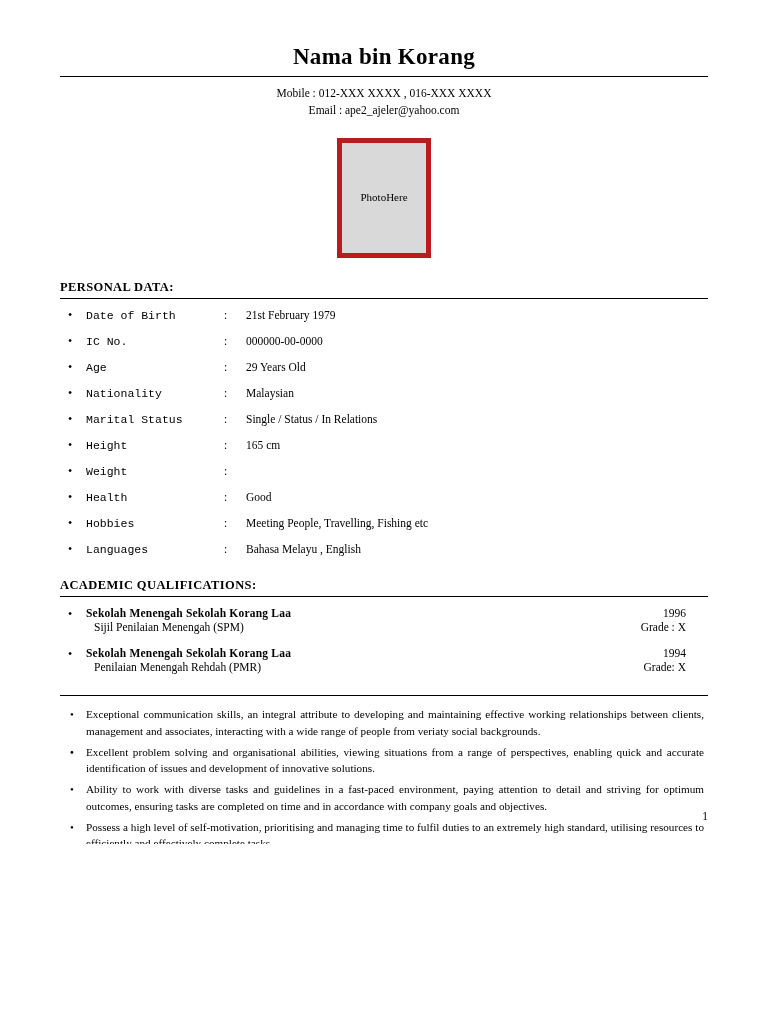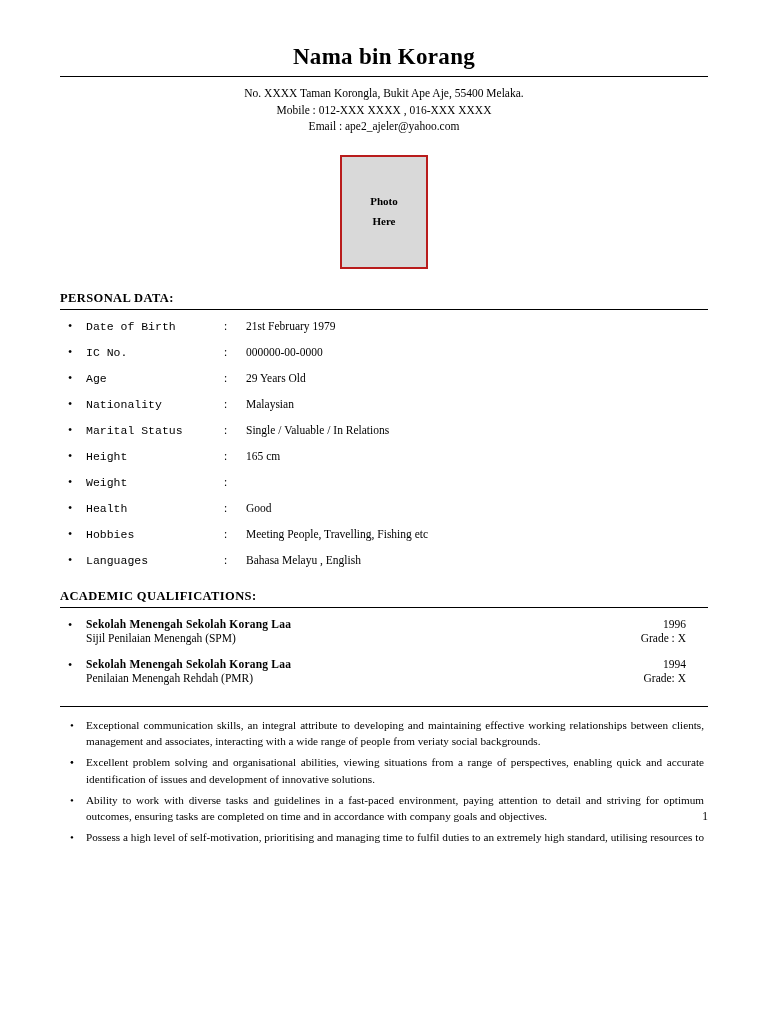--- a/index.html
+++ b/index.html
@@ -43,27 +43,27 @@
   
   .photo-wrap {
     display: flex;
     justify-content: center;
     margin-top: 20px;
   }
   .photo-box {
     width: 84px;
     height: 110px;
     background: #d9d9d9;
-    border: 2px solid #b91c1c;
+    border: 5px solid #b91c1c;
     display: flex;
-    flex-direction: column;
+    flex-direction: row;
     align-items: center;
     justify-content: center;
     font-size: 11px;
-    font-weight: bold;
+    font-weight: normal;
     line-height: 1.8;
     font-family: "Liberation Serif", serif;
   }
 
   
   .section {
     margin-top: 22px;
   }
   .section-title {
     font-size: 12.5px;
@@ -135,20 +135,21 @@
     font-weight: bold;
     letter-spacing: 0.2px;
   }
   .acad-right {
     text-align: center;
     white-space: nowrap;
     padding-right: 22px;
   }
   .acad-sub {
     margin-top: 2px;
+    margin-left: 8px;
   }
 
   
   .str-list {
     margin: 0;
     padding: 0;
     list-style: none;
   }
   .str-item {
     position: relative;
@@ -175,21 +176,20 @@
   }
 </style>
 </head>
 <body>
 
 <div class="page">
 
   <h1 class="doc-title">Nama bin Korang</h1>
   <hr class="title-rule">
 
-  <div class="contact-line">No. XXXX Taman Korongla, Bukit Ape Aje, 55400 Melaka.</div>
   <div class="contact-line">Mobile : 012-XXX XXXX , 016-XXX XXXX</div>
   <div class="contact-line">Email :  ape2_ajeler@yahoo.com</div>
 
   <div class="photo-wrap">
     <div class="photo-box">
       <span>Photo</span>
       <span>Here</span>
     </div>
   </div>
 
@@ -223,21 +223,21 @@
         <span class="bullet">•</span>
         <span class="pd-label">Nationality</span>
         <span class="pd-colon">:</span>
         <span class="pd-value">Malaysian</span>
       </li>
 
       <li class="pd-row">
         <span class="bullet">•</span>
         <span class="pd-label">Marital Status</span>
         <span class="pd-colon">:</span>
-        <span class="pd-value">Single / Valuable / In Relations</span>
+        <span class="pd-value">Single / Status / In Relations</span>
       </li>
 
       <li class="pd-row">
         <span class="bullet">•</span>
         <span class="pd-label">Height</span>
         <span class="pd-colon">:</span>
         <span class="pd-value">165 cm</span>
       </li>
 
       <li class="pd-row">

